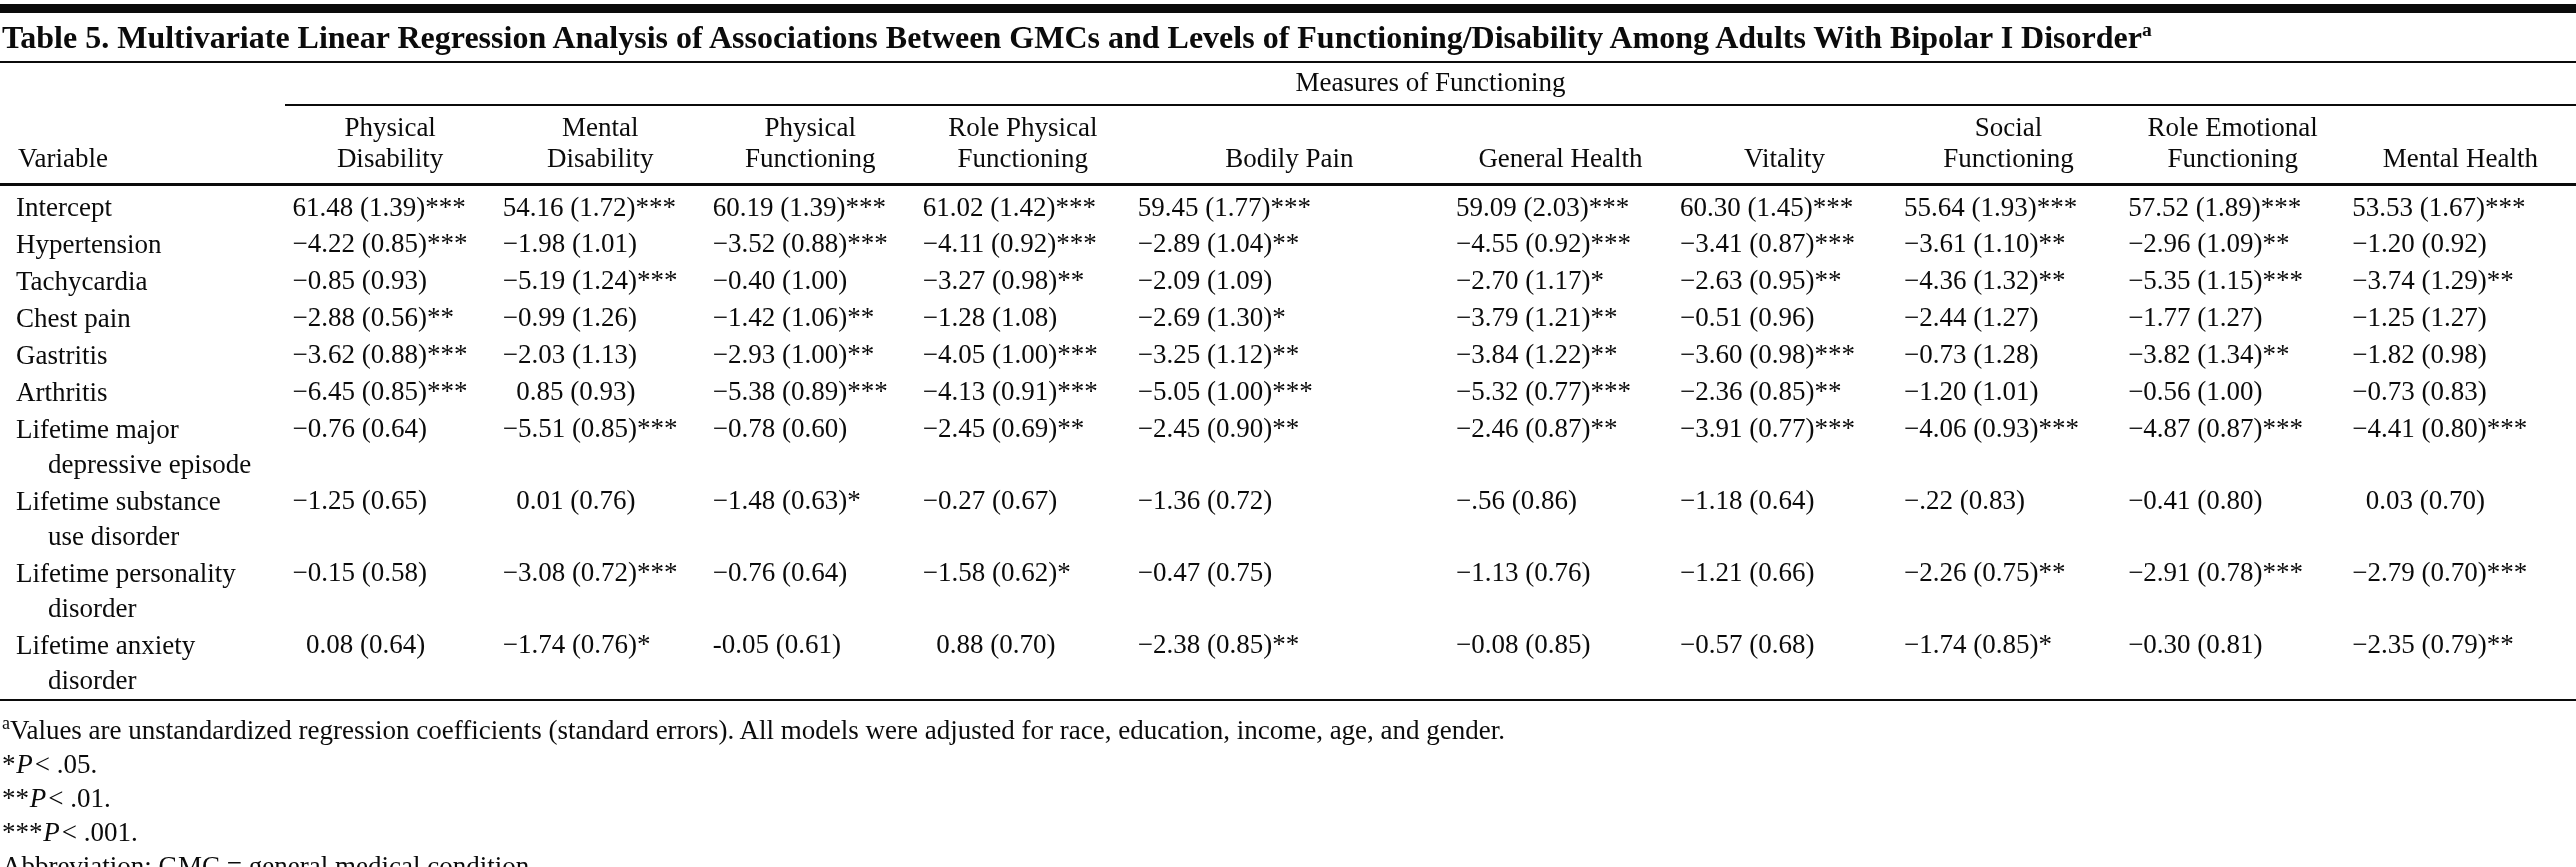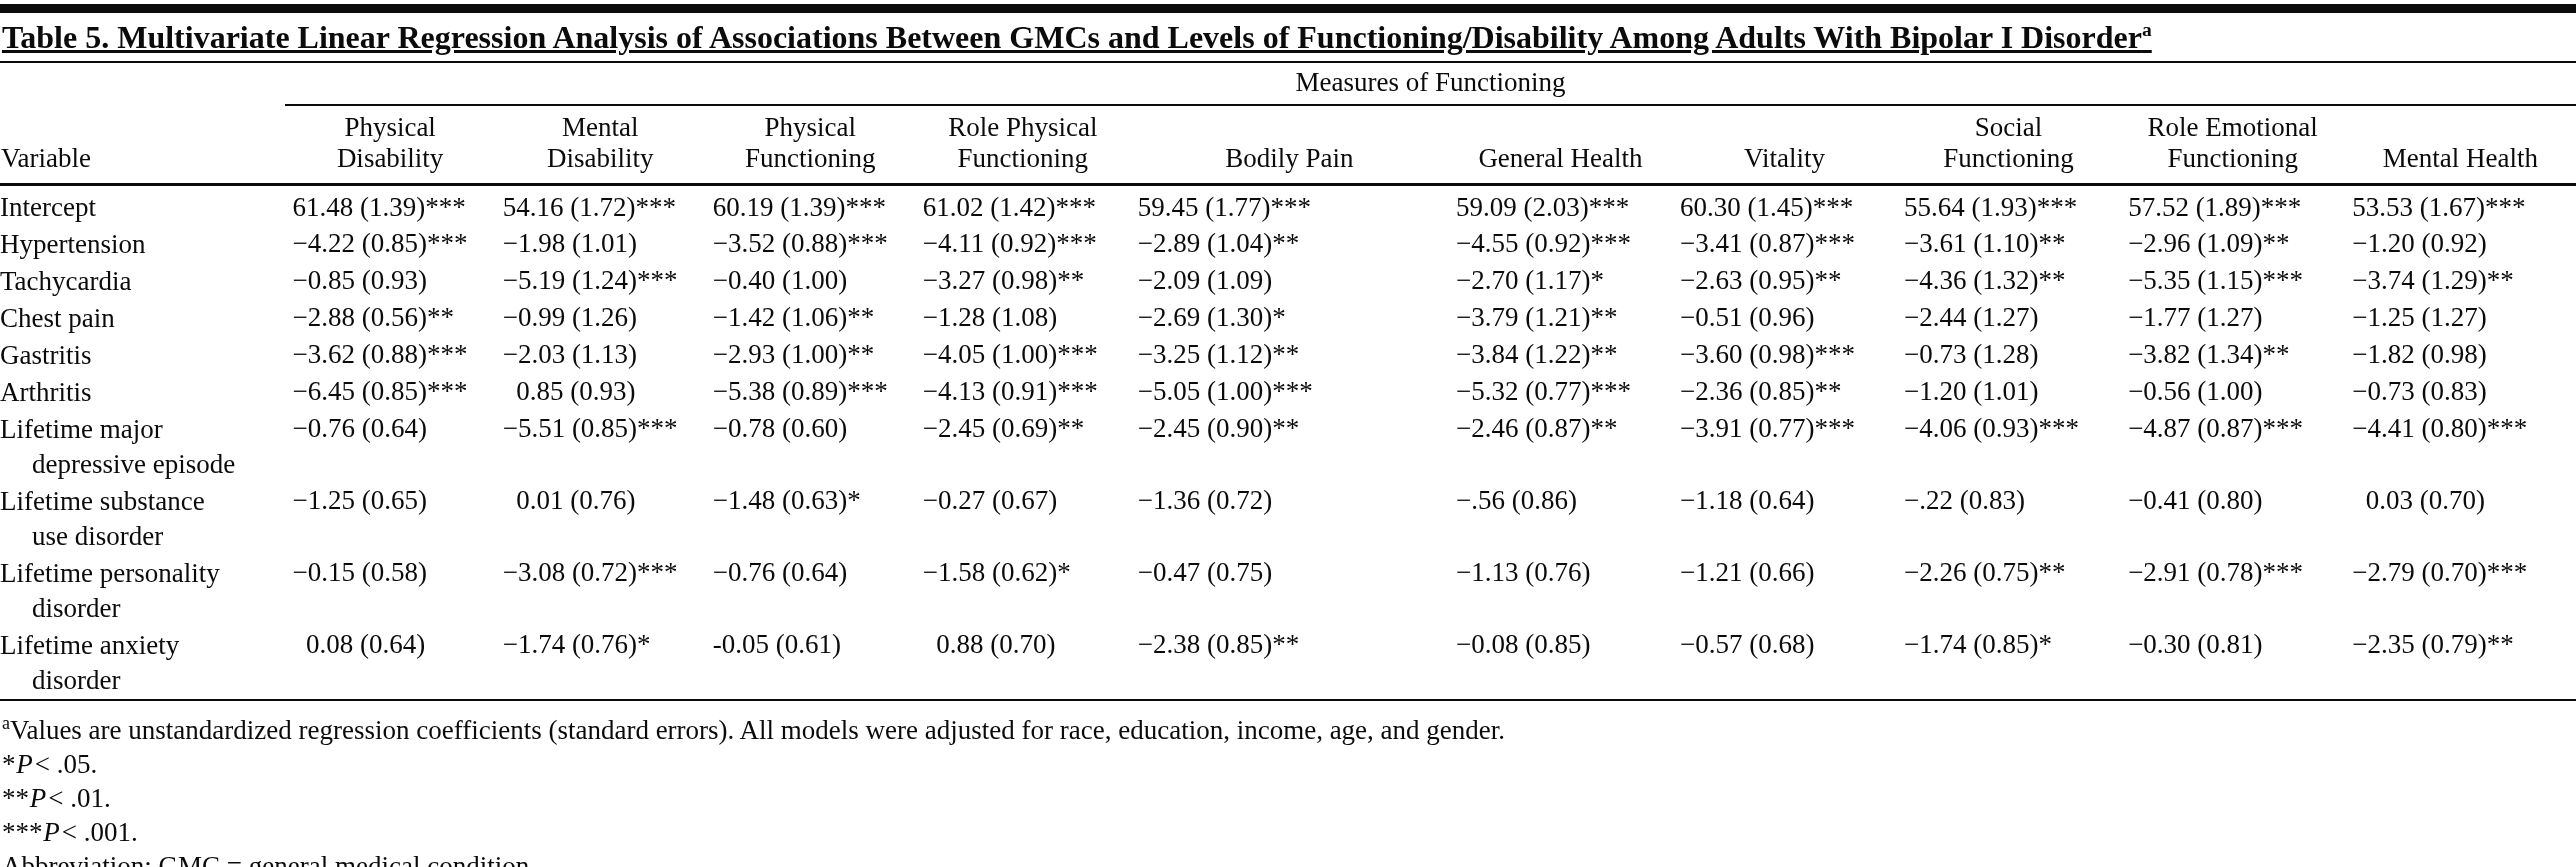--- a/index.html
+++ b/index.html
@@ -9,21 +9,20 @@
     font-family: "Liberation Serif", "DejaVu Serif", serif;
     overflow: hidden;
   }
   .page { width: 2576px; }
   .rule-top { height: 9.3px; background: #0b0b0b; margin-top: 3.7px; }
   .title {
     font-size: 32px; font-weight: 700;
     padding: 6.5px 5.6px 4.7px 1.9px;
     border-bottom: 2.8px solid #0b0b0b;
     white-space: nowrap;
-    text-decoration: underline;
   }
   .title sup { font-size: 19.6px; font-weight: 700; }
 
   table.datatable {
     width: 2576px; table-layout: fixed;
     border-collapse: collapse;
     border-bottom: 2.8px solid #0b0b0b;
   }
   table.datatable th, table.datatable td { font-weight: normal; }
 
@@ -35,29 +34,29 @@
     margin-top: 44px;
   }
   tr.colhdr-row th {
     font-size: 27px; line-height: 31px;
     vertical-align: bottom; text-align: center;
     white-space: pre-line;
     padding: 5.6px 1.9px 9.3px 1.9px;
     border-bottom: 3.7px solid #0b0b0b;
     margin-top: 24px;
   }
-  tr.colhdr-row th.var-h { text-align: left; padding-left: 1px; font-family: Liberation Serif, serif; }
+  tr.colhdr-row th.var-h { text-align: left; padding-left: 18px; font-family: Liberation Serif, serif; }
 
   tbody th, tbody td {
     font-size: 27px; line-height: 35px;
     vertical-align: top; text-align: left;
   }
   tbody td { padding: 0 1.9px 0 7.5px; white-space: pre; }
   tbody th.var-label {
-    padding-left: 32px; text-indent: -32px;
+    padding-left: 48px; text-indent: -32px;
     white-space: pre-line;
     font-family: Liberation Serif, serif;
   }
   tbody tr:first-child th, tbody tr:first-child td { padding-top: 3.7px; }
 
   .footnotes {
     font-size: 27px; line-height: 34px;
     padding: 4.7px 1.9px 7.5px 1.9px;
     border-bottom: 2.8px solid #0b0b0b;
   }

